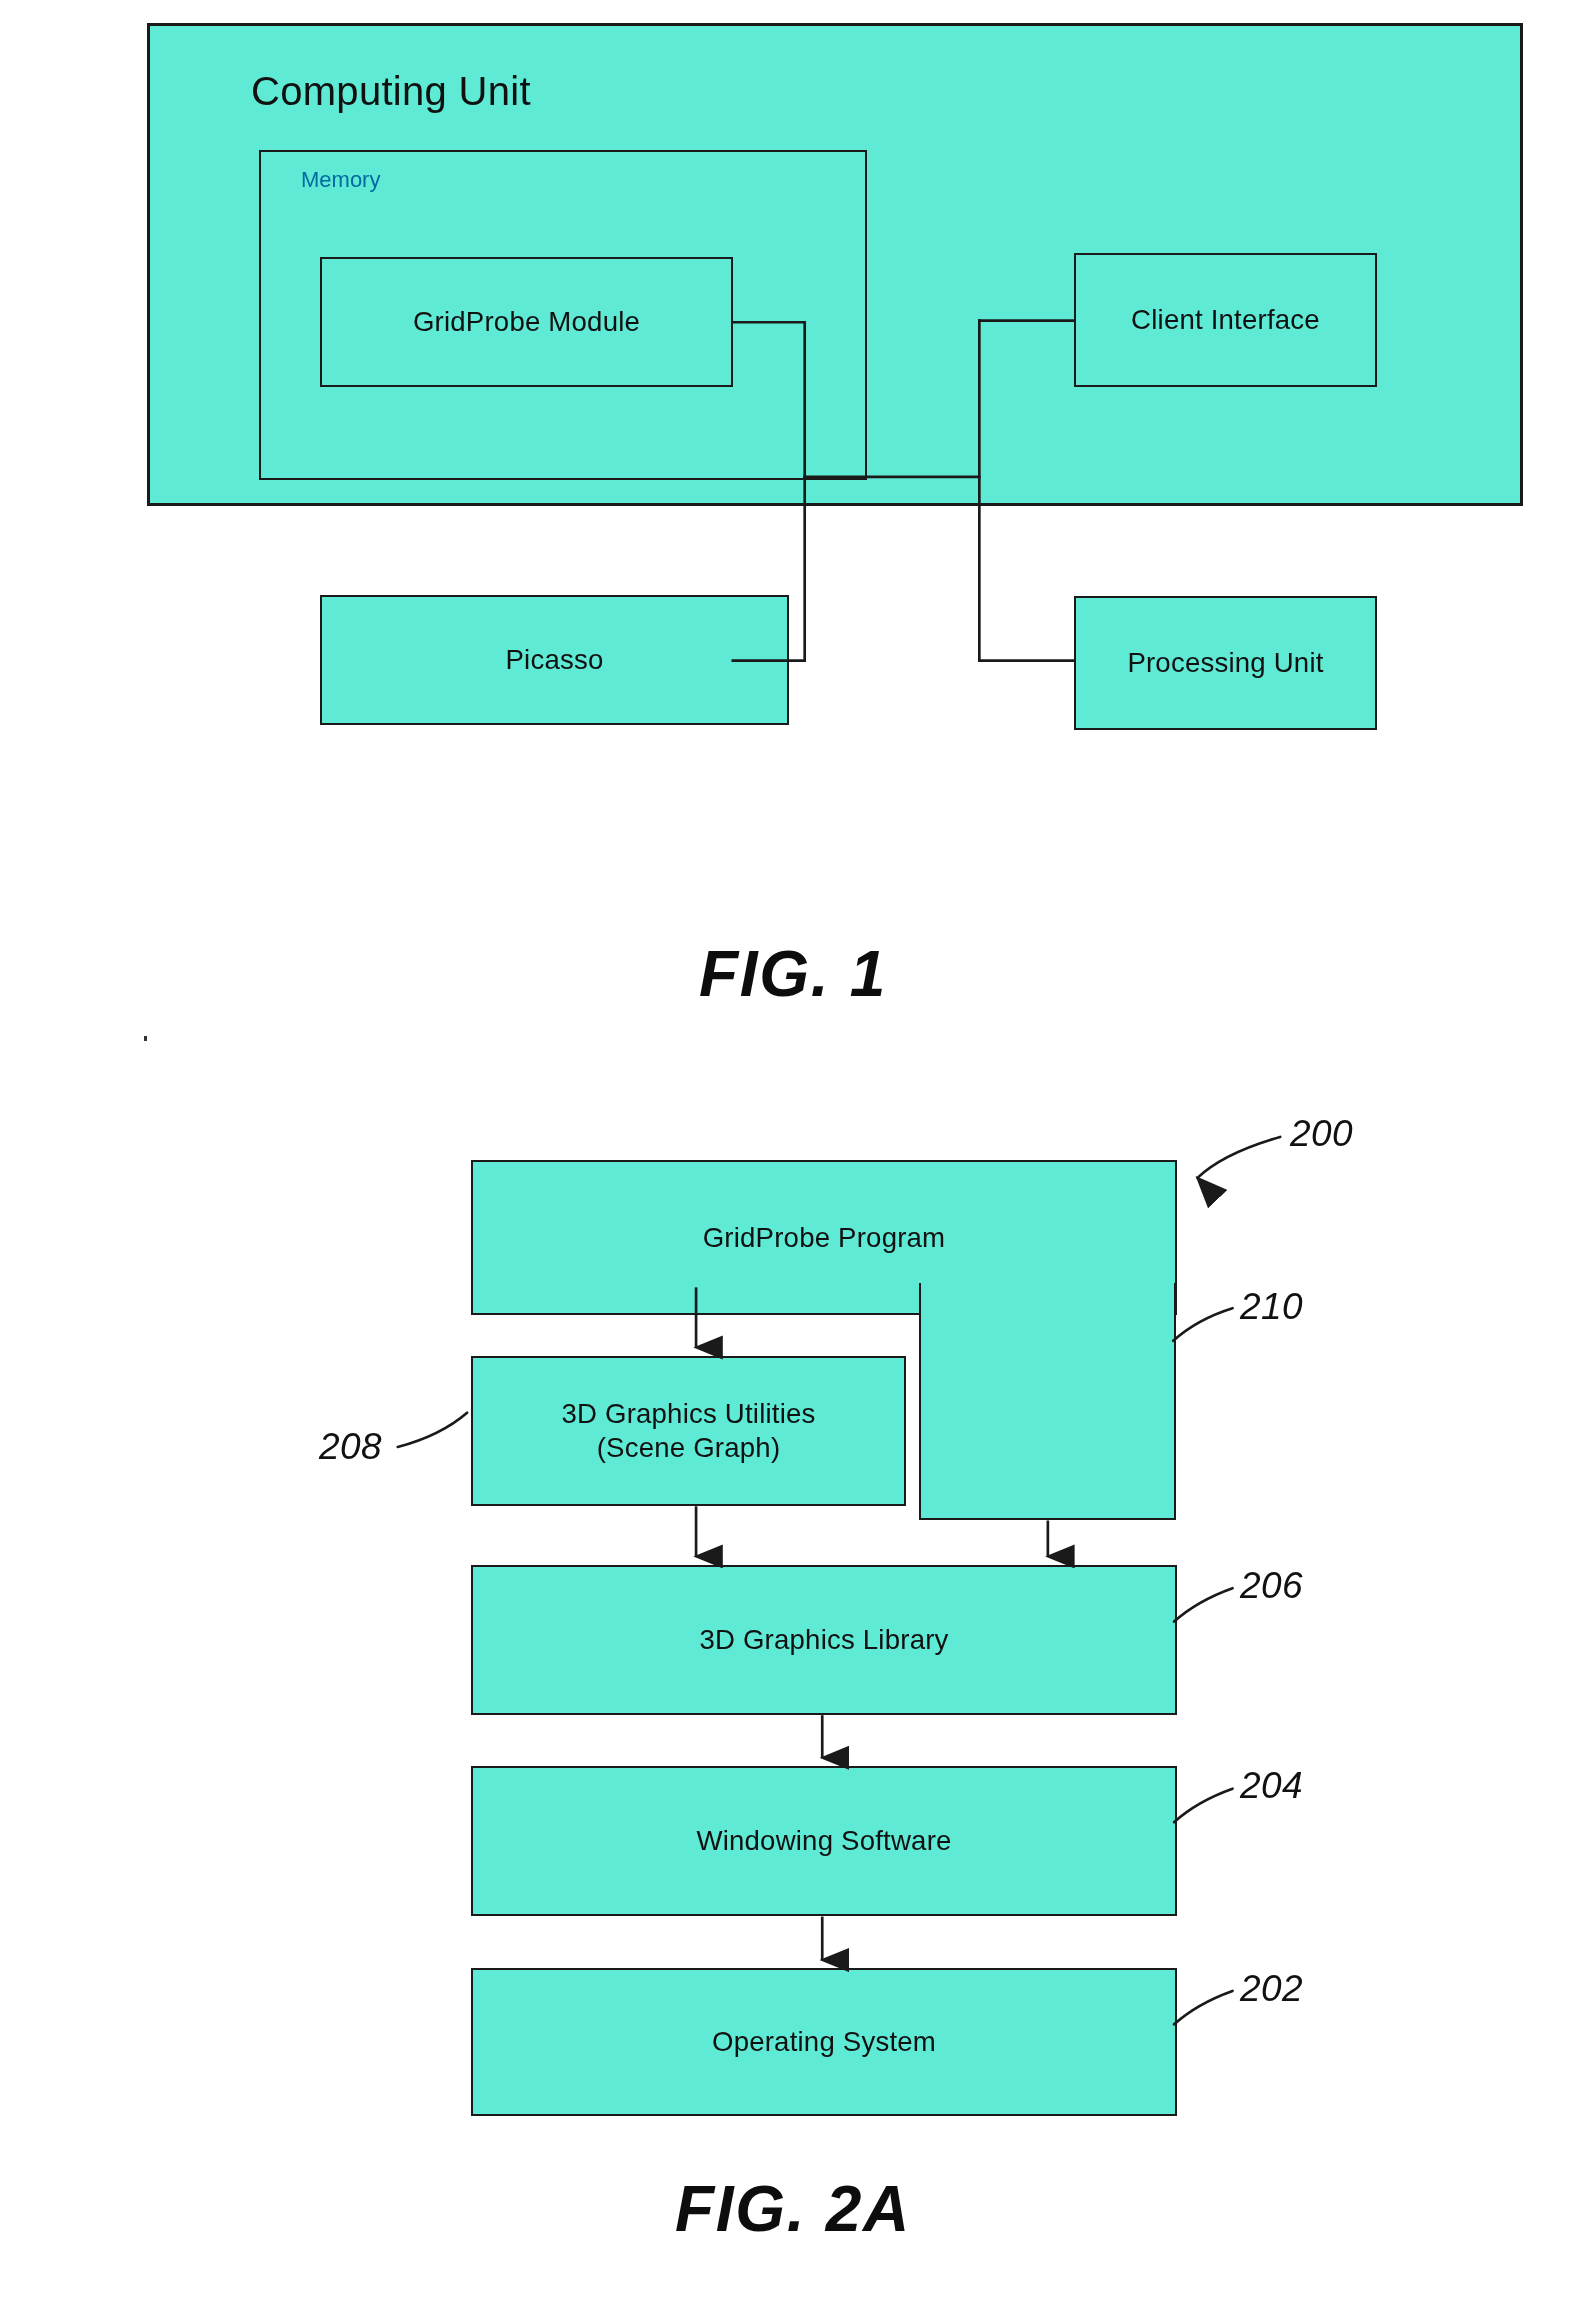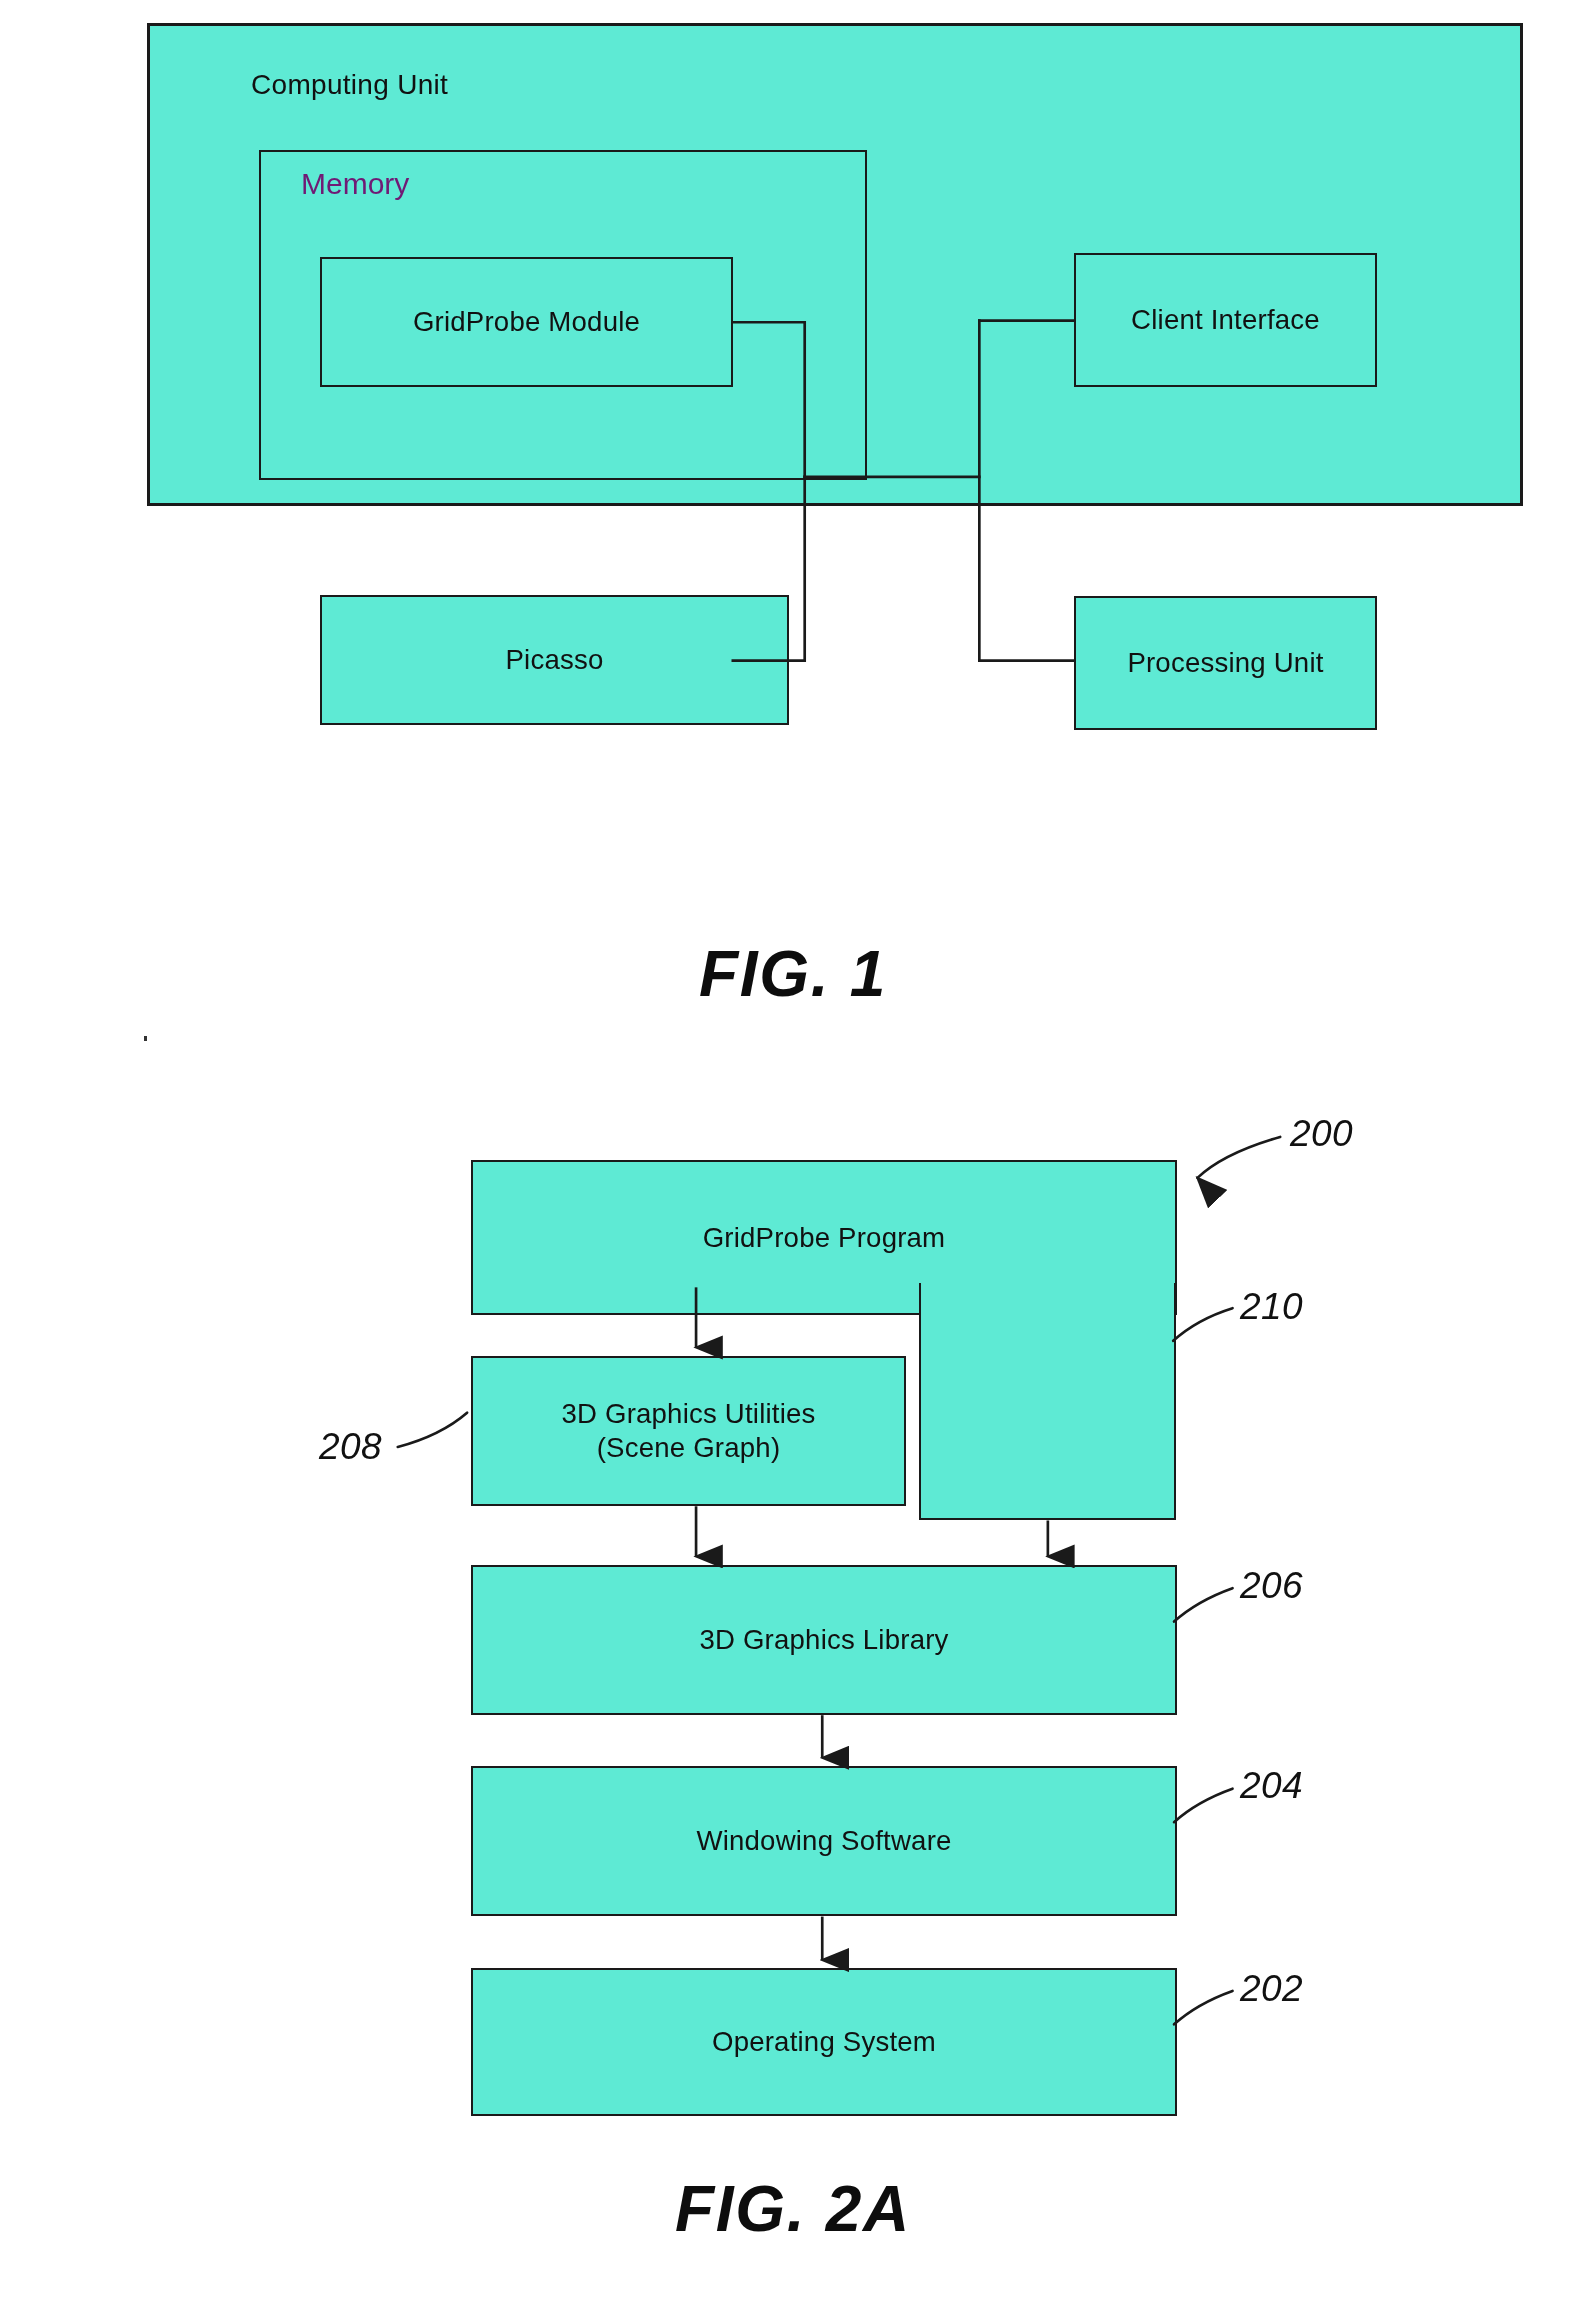--- a/index.html
+++ b/index.html
@@ -47,34 +47,34 @@
 
   
   #fig1-outer {
     left: 147px; top: 23.4px;
     width: 1376px; height: 483px;
     border-width: 3.3px;
   }
   #fig1-computing-title {
     position: absolute;
     left: 251px; top: 69px;
-    font-size: 28px;
+    font-size: 40px;
     color: #111111;
     letter-spacing: 0.3px;
   }
   #fig1-memory {
     left: 259px; top: 150px;
     width: 608px; height: 330px;
     border-width: 2.5px;
   }
   #fig1-memory-title {
     position: absolute;
     left: 301px; top: 167px;
-    font-size: 30px;
-    color: #701a75;
+    font-size: 22px;
+    color: #0369a1;
   }
   #fig1-gridprobe {
     left: 320px; top: 257px;
     width: 413px; height: 130px;
   }
   #fig1-picasso {
     left: 320px; top: 595px;
     width: 469px; height: 130px;
   }
   #fig1-client {

